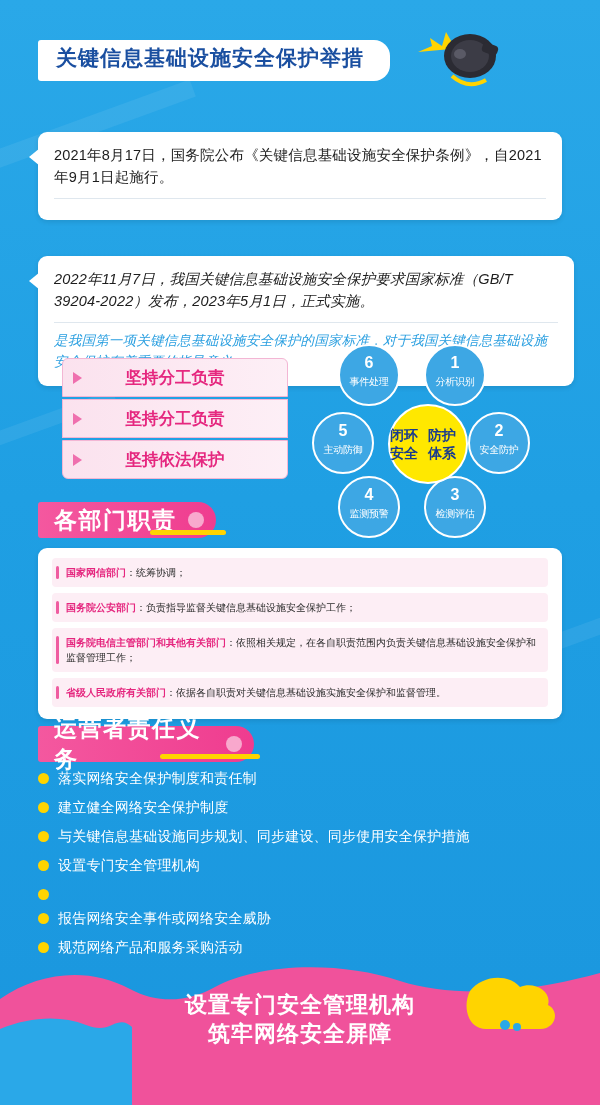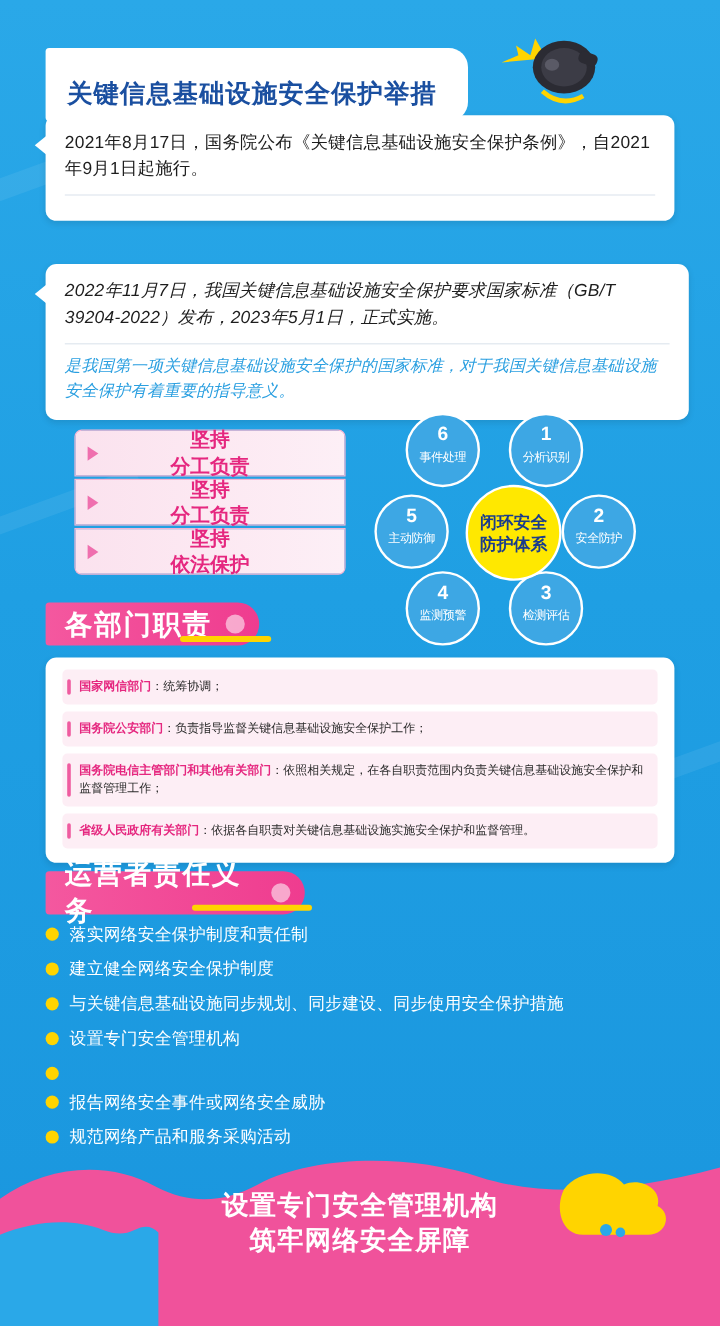--- a/index.html
+++ b/index.html
@@ -28,34 +28,35 @@
     position: absolute; left: 38px; top: 40px; width: 524px; height: 42px;
   }
   .title-banner {
     position: relative;
     display: inline-block;
     background: linear-gradient(180deg, #ffffff 0%, #ffffff 100%);
     color: #1a4fa0;
     font-size: 21px;
     font-weight: bold;
     letter-spacing: 1px;
-    padding: 24px 26px 9px 18px;
+    padding: 4px 26px 9px 18px;
     border-radius: 3px 16px 16px 3px;
     z-index: 3;
   }
   .lamp {
     position: absolute; right: 58px; top: -14px; width: 92px; height: 76px; z-index: 2;
   }
 
   
   .card {
     position: absolute;
     background: #ffffff;
     border-radius: 9px;
     box-shadow: 0 2px 5px rgba(0,0,0,0.10);
+    margin-top: 36px;
   }
   .card-arrow {
     position: absolute; left: -9px; top: 16px;
     width: 0; height: 0;
     border-top: 9px solid transparent;
     border-bottom: 9px solid transparent;
     border-right: 11px solid #ffffff;
   }
   .card-main {
     color: #1d1d1d;
@@ -80,21 +81,20 @@
   .principle {
     position: relative;
     height: 39px;
     margin-bottom: 2px;
     background: linear-gradient(90deg, #fbe2ee 0%, #fdeff6 100%);
     border: 1px solid #f3b6d4;
     display: flex; align-items: center; justify-content: center;
     color: #e5277f;
     font-size: 16.5px;
     font-weight: bold;
-    flex-direction: column;
   }
   .principle:first-child { border-radius: 6px 6px 0 0; }
   .principle:last-child { border-radius: 0 0 6px 6px; }
   .principle .tri {
     position: absolute; left: 10px; top: 50%; margin-top: -6px;
     width: 0; height: 0;
     border-top: 6px solid transparent;
     border-bottom: 6px solid transparent;
     border-left: 9px solid #ef6fae;
   }
@@ -119,21 +119,21 @@
     display: block; font-size: 10px; margin-top: 5px; line-height: 1.1; letter-spacing: -0.3px;
   }
   .core {
     position: absolute; left: 78px; top: 64px;
     width: 80px; height: 80px;
     border-radius: 50%;
     background: #ffe800;
     color: #1a3c8c;
     font-weight: bold;
     font-size: 14px;
-    display: flex; flex-direction: column; align-items: center; justify-content: center;
+    display: flex; align-items: center; justify-content: center;
     line-height: 1.3;
     border: 2px solid #ffffff;
   }
 
   
   .sec-banner {
     position: absolute;
     height: 36px;
     background: linear-gradient(90deg, #f4589f 0%, #ef3c8f 100%);
     border-radius: 3px 18px 18px 3px;

